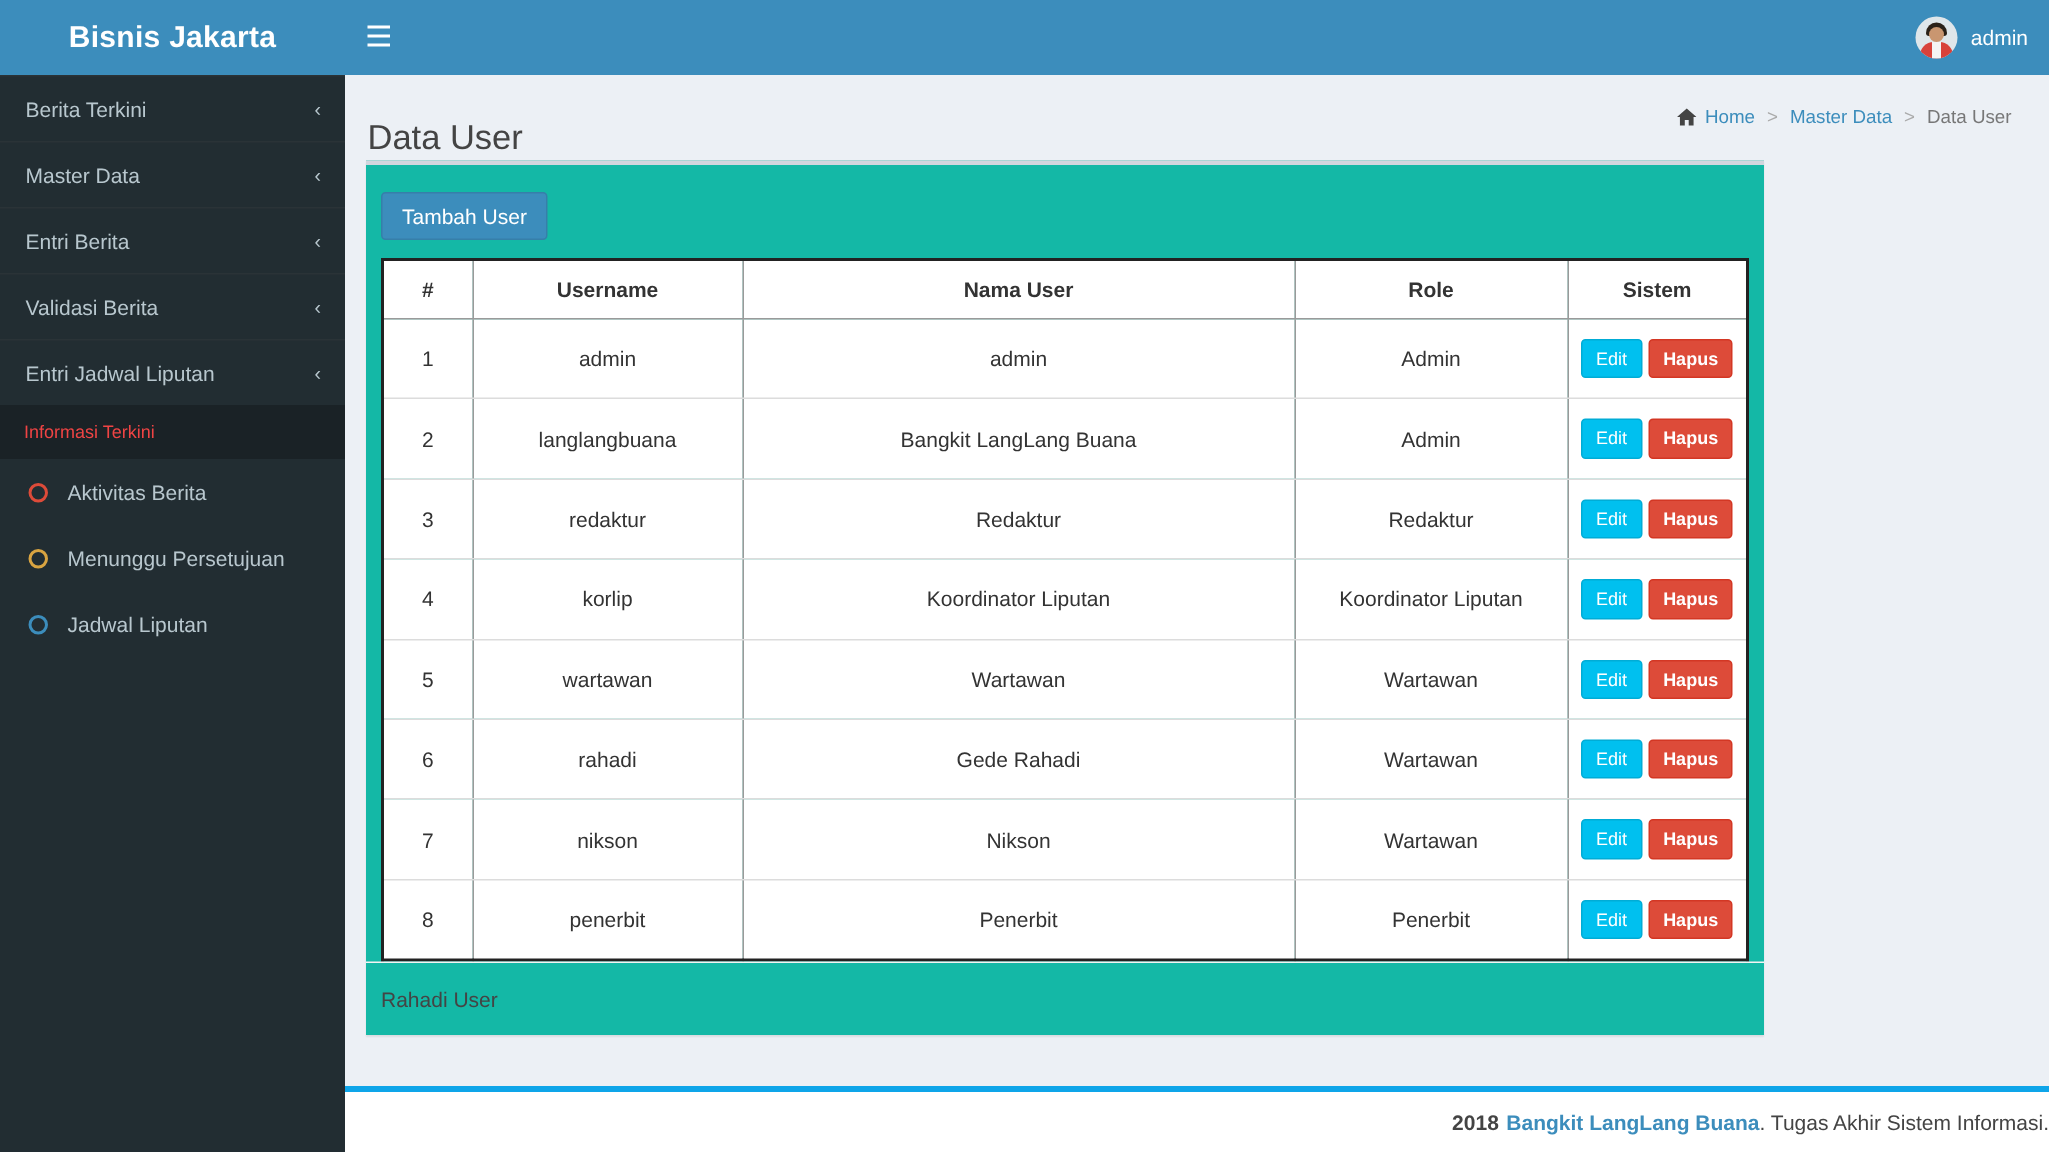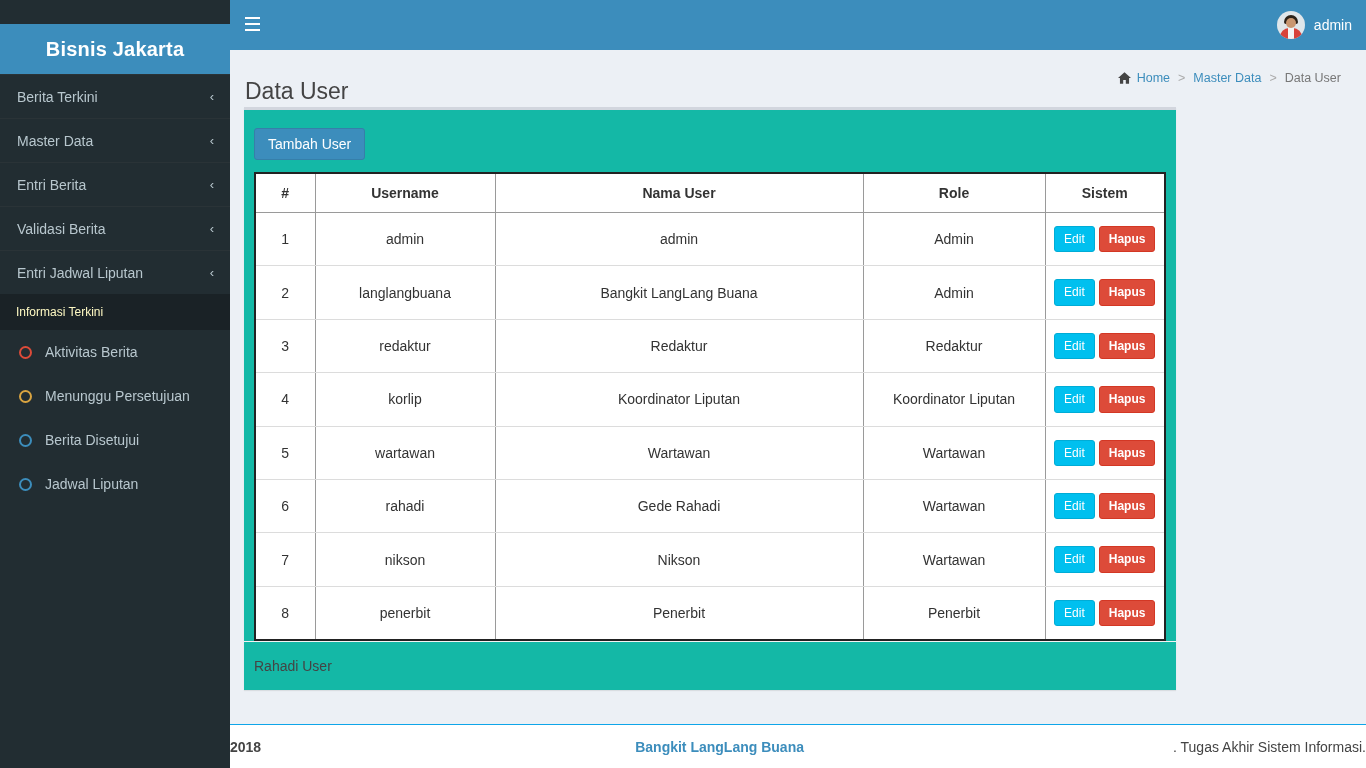--- a/index.html
+++ b/index.html
@@ -21,21 +21,20 @@
   .brand {
     height: 50px;
     background: #3c8dbc;
     color: #fff;
     font-size: 20px;
     font-weight: bold;
     display: flex;
     align-items: center;
     justify-content: center;
     letter-spacing: .2px;
-    margin-top: 24px;
   }
   .sidebar-header {
     background: #1a2226;
     color: #4b646f;
     font-size: 11.5px;
     padding: 12px 15px 12px 16px;
     letter-spacing: .3px;
   }
   .menu-item {
     position: relative;
@@ -50,21 +49,21 @@
   }
   .menu-item:first-of-type { border-top: none; }
   .menu-item .label { flex: 1; }
   .menu-item .chev {
     font-size: 13px;
     color: #b8c7ce;
     line-height: 1;
   }
   .sub-header {
     background: #1a2226;
-    color: #fef9c3;
+    color: #ef4444;
     font-size: 12px;
     padding: 11px 15px 11px 16px;
   }
   .info-item {
     display: flex;
     align-items: center;
     height: 44px;
     padding: 0 16px 0 19px;
     color: #b8c7ce;
     font-size: 14px;
@@ -232,24 +231,24 @@
     padding: 16px 10px 16px 10px;
     font-size: 14px;
     color: #444;
   }
 
   
   #footer {
     position: absolute; left: 230px; bottom: 0;
     width: 1136px; height: 44px;
     background: #fff;
-    border-top: 1px solid #0ea5e9;
+    border-top: 4px solid #0ea5e9;
     display: flex;
     align-items: center;
-    justify-content: space-between;
+    justify-content: flex-end;
     font-size: 14px;
     color: #444;
   }
   #footer .yr { font-weight: bold; margin-right: 5px; }
   #footer .lnk { color: #3c8dbc; font-weight: bold; text-decoration: none; cursor: pointer; }
 </style>
 </head>
 <body>
 
 <div id="app">
@@ -280,24 +279,20 @@
 
     <div class="sub-header">Informasi Terkini</div>
 
     <div class="info-item">
       <span class="circ" style="border-color:#dd4b39"></span>
       <span>Aktivitas Berita</span>
     </div>
     <div class="info-item">
       <span class="circ" style="border-color:#d9a441"></span>
       <span>Menunggu Persetujuan</span>
-    </div>
-    <div class="info-item">
-      <span class="circ" style="border-color:#3c8dbc"></span>
-      <span>Berita Disetujui</span>
     </div>
     <div class="info-item">
       <span class="circ" style="border-color:#3c8dbc"></span>
       <span>Jadwal Liputan</span>
     </div>
   </div>
 
   <div id="topbar">
     <div id="hamburger">
       <i></i>

